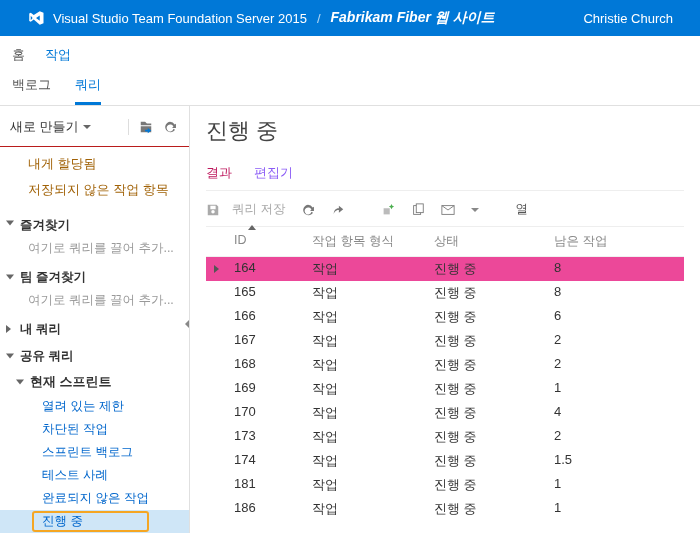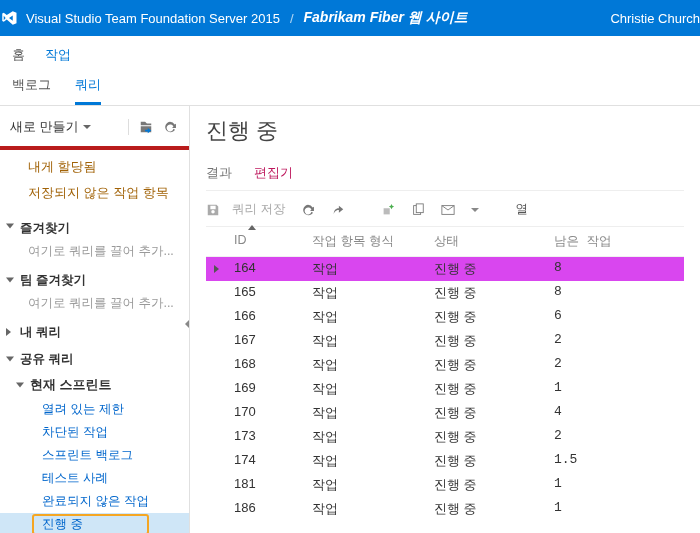--- a/index.html
+++ b/index.html
@@ -1,19 +1,19 @@
 <!DOCTYPE html>
 <html><head>
 <meta charset="utf-8">
 <style>
   * { margin: 0; padding: 0; box-sizing: border-box; }
   body { font-family: "Segoe UI", "Malgun Gothic", sans-serif; font-size: 13px; color: #333; width: 700px; height: 533px; overflow: hidden; background: #fff; }
 
   
-  .topbar { background: #0078d7; color: #fff; height: 36px; display: flex; align-items: center; padding: 0 0; font-size: 13px; }
+  .topbar { background: #0078d7; color: #fff; height: 36px; display: flex; align-items: center; padding: 0 27px; font-size: 13px; }
   .topbar .vs-logo { display: inline-flex; align-items: center; margin-right: 8px; }
   .topbar .breadcrumb { flex: 1; display: flex; align-items: center; gap: 10px; }
   .topbar .breadcrumb .sep { opacity: .7; }
   .topbar .project { font-weight: bold; font-style: italic; font-size: 14px; }
   .topbar .user { font-size: 13px; }
 
   
   .navrow { border-bottom: 1px solid #e0e0e0; padding: 0 12px; }
   .nav-primary { display: flex; gap: 20px; padding-top: 6px; }
   .nav-primary .tab { padding: 4px 0 6px; color: #555; cursor: pointer; font-size: 13px; }
@@ -21,21 +21,21 @@
   .nav-secondary { display: flex; gap: 24px; margin-left: 0; }
   .nav-secondary .tab { padding: 6px 0 8px; color: #555; cursor: pointer; font-size: 13px; border-bottom: 3px solid transparent; }
   .nav-secondary .tab.active { color: #0078d7; border-bottom-color: #0078d7; }
 
   
   .content { display: flex; height: calc(533px - 36px - 62px); }
   .sidebar { width: 190px; border-right: 1px solid #e0e0e0; position: relative; padding: 8px 0 0 0; overflow: hidden; }
   .sidebar-handle { position: absolute; right: 0; top: 0; bottom: 0; width: 6px; cursor: ew-resize; }
   .sidebar-handle::after { content: ""; position: absolute; right: -1px; top: 50%; transform: translateY(-50%); width: 0; height: 0; border-top: 5px solid transparent; border-bottom: 5px solid transparent; border-right: 5px solid #888; }
 
-  .sb-toolbar { display: flex; align-items: center; padding: 4px 10px 10px 10px; gap: 6px; border-bottom: 4px solid #b91c1c; }
+  .sb-toolbar { display: flex; align-items: center; padding: 4px 10px 10px 10px; gap: 6px; border-bottom: 1px solid #b91c1c; }
   .sb-toolbar .new-btn { color: #333; font-size: 13px; display: flex; align-items: center; gap: 4px; cursor: pointer; }
   .sb-toolbar .spacer { flex: 1; }
   .sb-toolbar .icon-btn { width: 18px; height: 18px; display: inline-flex; align-items: center; justify-content: center; color: #777; cursor: pointer; }
   .sb-toolbar .vsep { width: 1px; height: 16px; background: #ddd; margin: 0 2px; }
 
   .sb-group { padding: 4px 0; }
   .sb-link { color: #a16207; padding: 4px 10px 4px 28px; display: block; cursor: pointer; font-size: 13px; }
   .sb-heading { font-weight: bold; color: #333; padding: 6px 8px 4px 20px; font-size: 12.5px; position: relative; cursor: pointer; }
   .sb-heading.top { padding-top: 10px; }
   .sb-heading::before { content: ""; position: absolute; left: 6px; top: 50%; transform: translateY(-50%); width: 0; height: 0; border-left: 4px solid transparent; border-right: 4px solid transparent; border-top: 5px solid #666; }
@@ -46,41 +46,41 @@
   .sb-item { color: #0066cc; padding: 3px 10px 3px 42px; display: block; cursor: pointer; font-size: 12.5px; }
   .sb-item.selected { background: #cfe6f7; position: relative; }
   .sb-item.selected::after { content: ""; position: absolute; left: 32px; top: 1px; right: 40px; bottom: 1px; border: 2px solid #f5a623; border-radius: 3px; pointer-events: none; }
   .sb-item-row { position: relative; }
   .sb-item-row .caret-left { position: absolute; left: 4px; top: 50%; transform: translateY(-50%); width: 0; height: 0; border-top: 4px solid transparent; border-bottom: 4px solid transparent; border-left: 5px solid #666; }
 
   
   .main { flex: 1; padding: 10px 16px 0 16px; overflow: hidden; }
   .main h1 { font-size: 22px; font-weight: 400; color: #444; margin-bottom: 14px; }
   .main-tabs { display: flex; gap: 22px; border-bottom: 1px solid #eee; }
-  .main-tabs .mtab { padding: 4px 0 8px; color: #be185d; cursor: pointer; font-size: 13px; }
-  .main-tabs .mtab.active { color: #737373; }
+  .main-tabs .mtab { padding: 4px 0 8px; color: #8b5cf6; cursor: pointer; font-size: 13px; }
+  .main-tabs .mtab.active { color: #be185d; }
 
   .results-toolbar { display: flex; align-items: center; gap: 16px; padding: 10px 0 8px; border-bottom: 1px solid #eee; color: #888; }
   .results-toolbar .tb-btn { display: inline-flex; align-items: center; gap: 12px; cursor: pointer; }
   .results-toolbar .tb-icon { color: #777; }
   .results-toolbar .tb-label { color: #aaa; font-size: 12.5px; }
   .results-toolbar .gap { width: 4px; }
 
   .grid { width: 100%; }
   .grid-header { display: flex; padding: 6px 0 6px 28px; color: #888; font-size: 12.5px; border-bottom: 1px solid #f0f0f0; position: relative; }
   .grid-header .col { position: relative; }
   .grid-header .sort-caret { position: absolute; top: -8px; left: 14px; width: 0; height: 0; border-left: 4px solid transparent; border-right: 4px solid transparent; border-bottom: 5px solid #666; }
   .col-id { width: 78px; }
   .col-type { width: 122px; }
   .col-state { width: 120px; }
-  .col-remain { flex: 1; font-family: Liberation Mono, monospace; }
+  .col-remain { flex: 1; }
 
   .grid-body { }
   .grid-row { display: flex; padding: 3px 0 3px 28px; font-size: 13px; color: #333; cursor: pointer; position: relative; }
-  .grid-row.selected { background: #d946ef; }
+  .grid-row.selected { background: #ec4899; }
   .grid-row.selected::before { content: ""; position: absolute; left: 8px; top: 50%; transform: translateY(-50%); width: 0; height: 0; border-top: 4px solid transparent; border-bottom: 4px solid transparent; border-left: 5px solid #555; }
   .grid-row .col { }
 
   svg { display: block; }
 </style>
 </head>
 <body>
 
 <div class="topbar">
   <span class="vs-logo">

